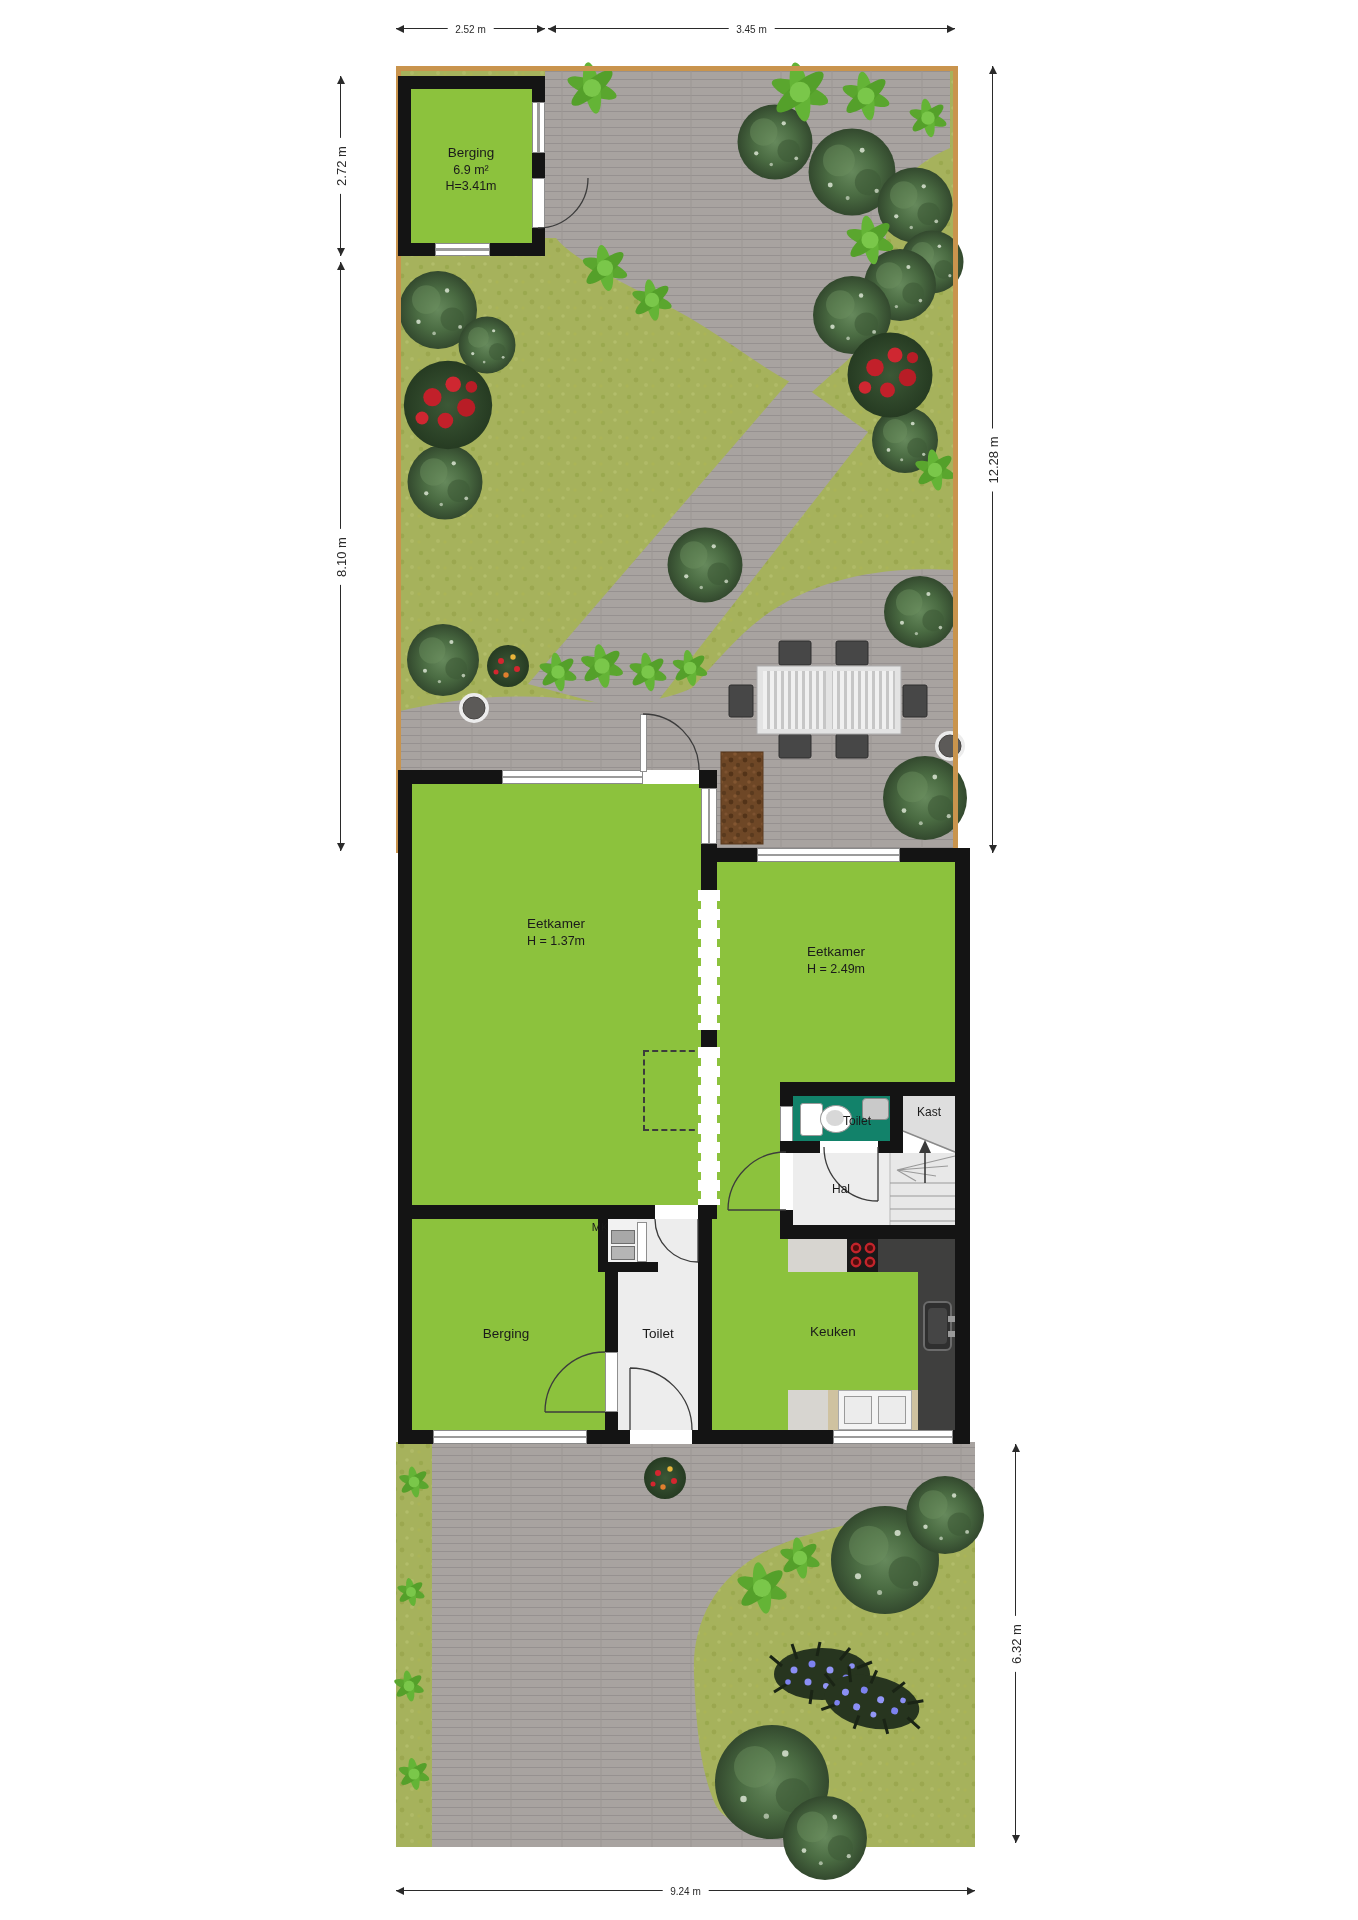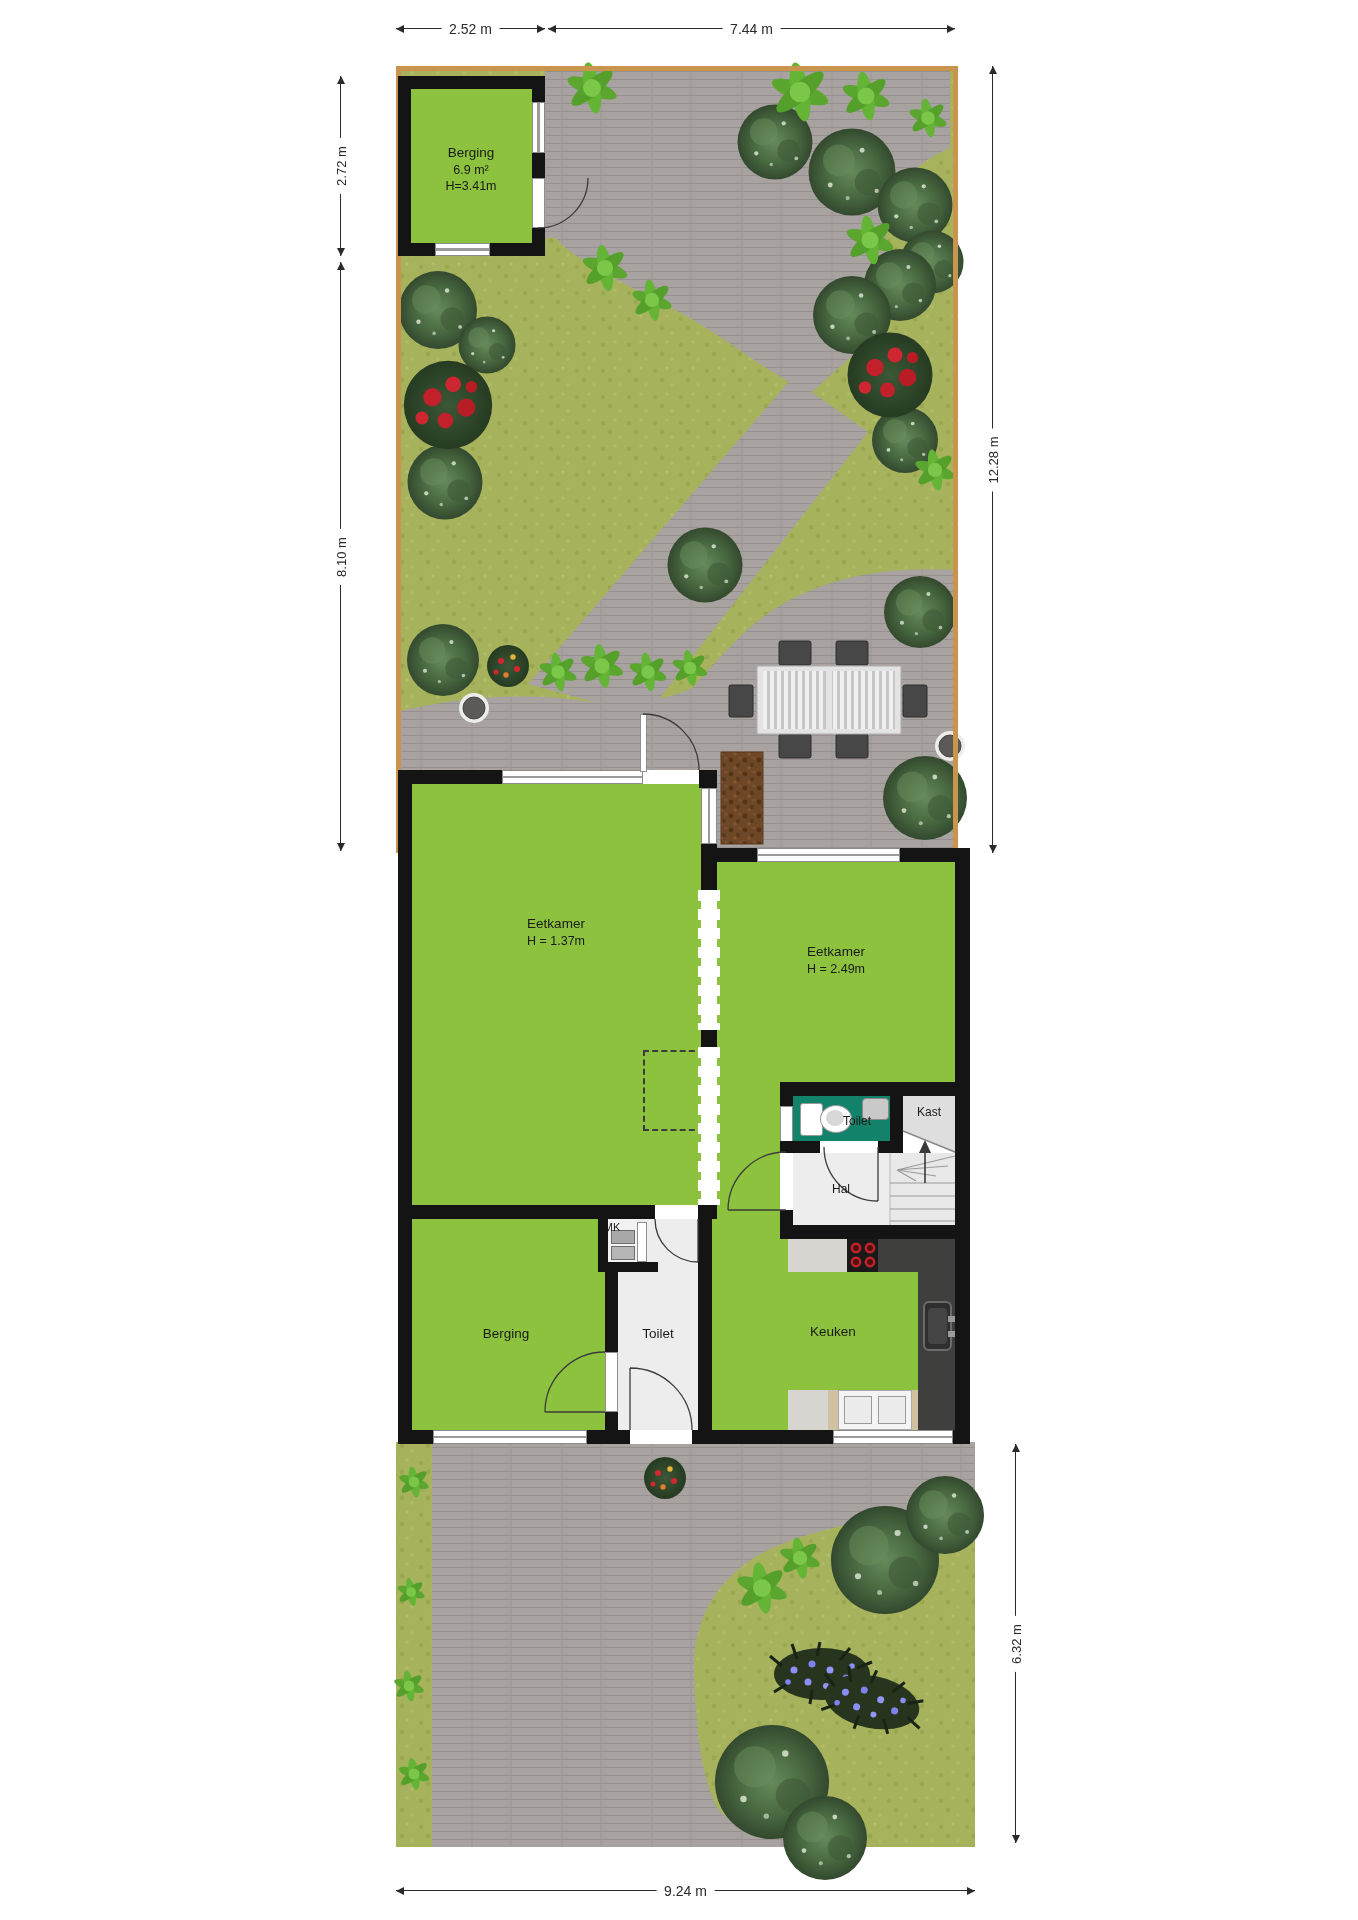--- a/index.html
+++ b/index.html
@@ -22,21 +22,21 @@
   .lab .s{display:block;font-size:12.5px;}
   .lab.small{font-size:12px;}
   .lab.tiny{font-size:11px;}
   .chimney{position:absolute;border:2px dashed #3c3c3c;background:transparent;}
   
   .dimh{position:absolute;height:0;border-top:1px solid #2a2a2a;}
   .dimh i{position:absolute;width:0;height:0;}
   .dimh i.l{left:0;top:-4.5px;border-top:4px solid transparent;border-bottom:4px solid transparent;border-right:8px solid #2a2a2a;}
   .dimh i.r{right:0;top:-4.5px;border-top:4px solid transparent;border-bottom:4px solid transparent;border-left:8px solid #2a2a2a;}
   .dimh span{position:absolute;left:50%;top:0;transform:translate(-50%,-50%);background:#fff;
-             padding:0 8px;font-size:14px;white-space:nowrap;color:#2a2a2a;}
+             padding:0 8px;font-size:10px;white-space:nowrap;color:#2a2a2a;}
   .dimv{position:absolute;width:0;border-left:1px solid #2a2a2a;}
   .dimv i{position:absolute;width:0;height:0;}
   .dimv i.u{top:0;left:-4.5px;border-left:4px solid transparent;border-right:4px solid transparent;border-bottom:8px solid #2a2a2a;}
   .dimv i.d{bottom:0;left:-4.5px;border-left:4px solid transparent;border-right:4px solid transparent;border-top:8px solid #2a2a2a;}
   .dimv span{position:absolute;top:50%;left:0;transform:translate(-50%,-50%) rotate(-90deg);background:#fff;
              padding:0 8px;font-size:13px;white-space:nowrap;color:#2a2a2a;}
 </style>
 </head>
 <body>
 
@@ -363,42 +363,42 @@
     </div>
     <div class="lab small" style="left:817px;top:1114px;width:80px">
       <span>Toilet</span>
     </div>
     <div class="lab small" style="left:899px;top:1105px;width:60px">
       <span>Kast</span>
     </div>
     <div class="lab small" style="left:801px;top:1182px;width:80px">
       <span>Hal</span>
     </div>
-    <div class="lab tiny" style="left:592px;top:1220px;width:40px">
+    <div class="lab tiny" style="left:580px;top:1220px;width:40px">
       <span>MK</span>
     </div>
     <div class="lab" style="left:406px;top:1325px;width:200px">
       <span>Berging</span>
     </div>
     <div class="lab" style="left:608px;top:1325px;width:100px">
       <span>Toilet</span>
     </div>
     <div class="lab" style="left:733px;top:1323px;width:200px">
       <span>Keuken</span>
     </div>
 
     <div class="dimh" style="left:396px;top:28px;width:149px">
       <i class="l"></i>
         <i class="r"></i>
         <span>2.52 m</span>
     </div>
     <div class="dimh" style="left:548px;top:28px;width:407px">
       <i class="l"></i>
         <i class="r"></i>
-        <span>7.44 m</span>
+        <span>3.45 m</span>
     </div>
     <div class="dimv" style="left:340px;top:76px;height:180px">
       <i class="u"></i>
         <i class="d"></i>
         <span>2.72 m</span>
     </div>
     <div class="dimv" style="left:340px;top:262px;height:589px">
       <i class="u"></i>
         <i class="d"></i>
         <span>8.10 m</span>

